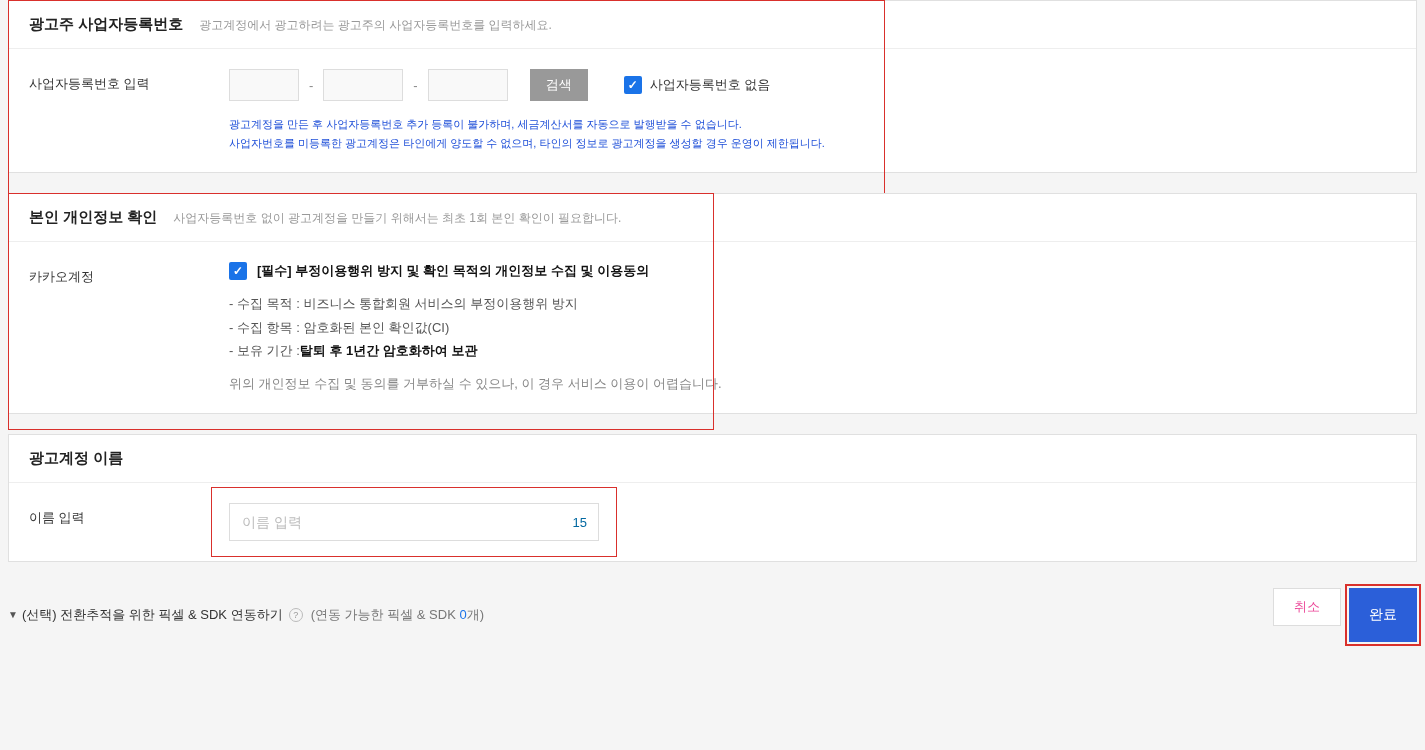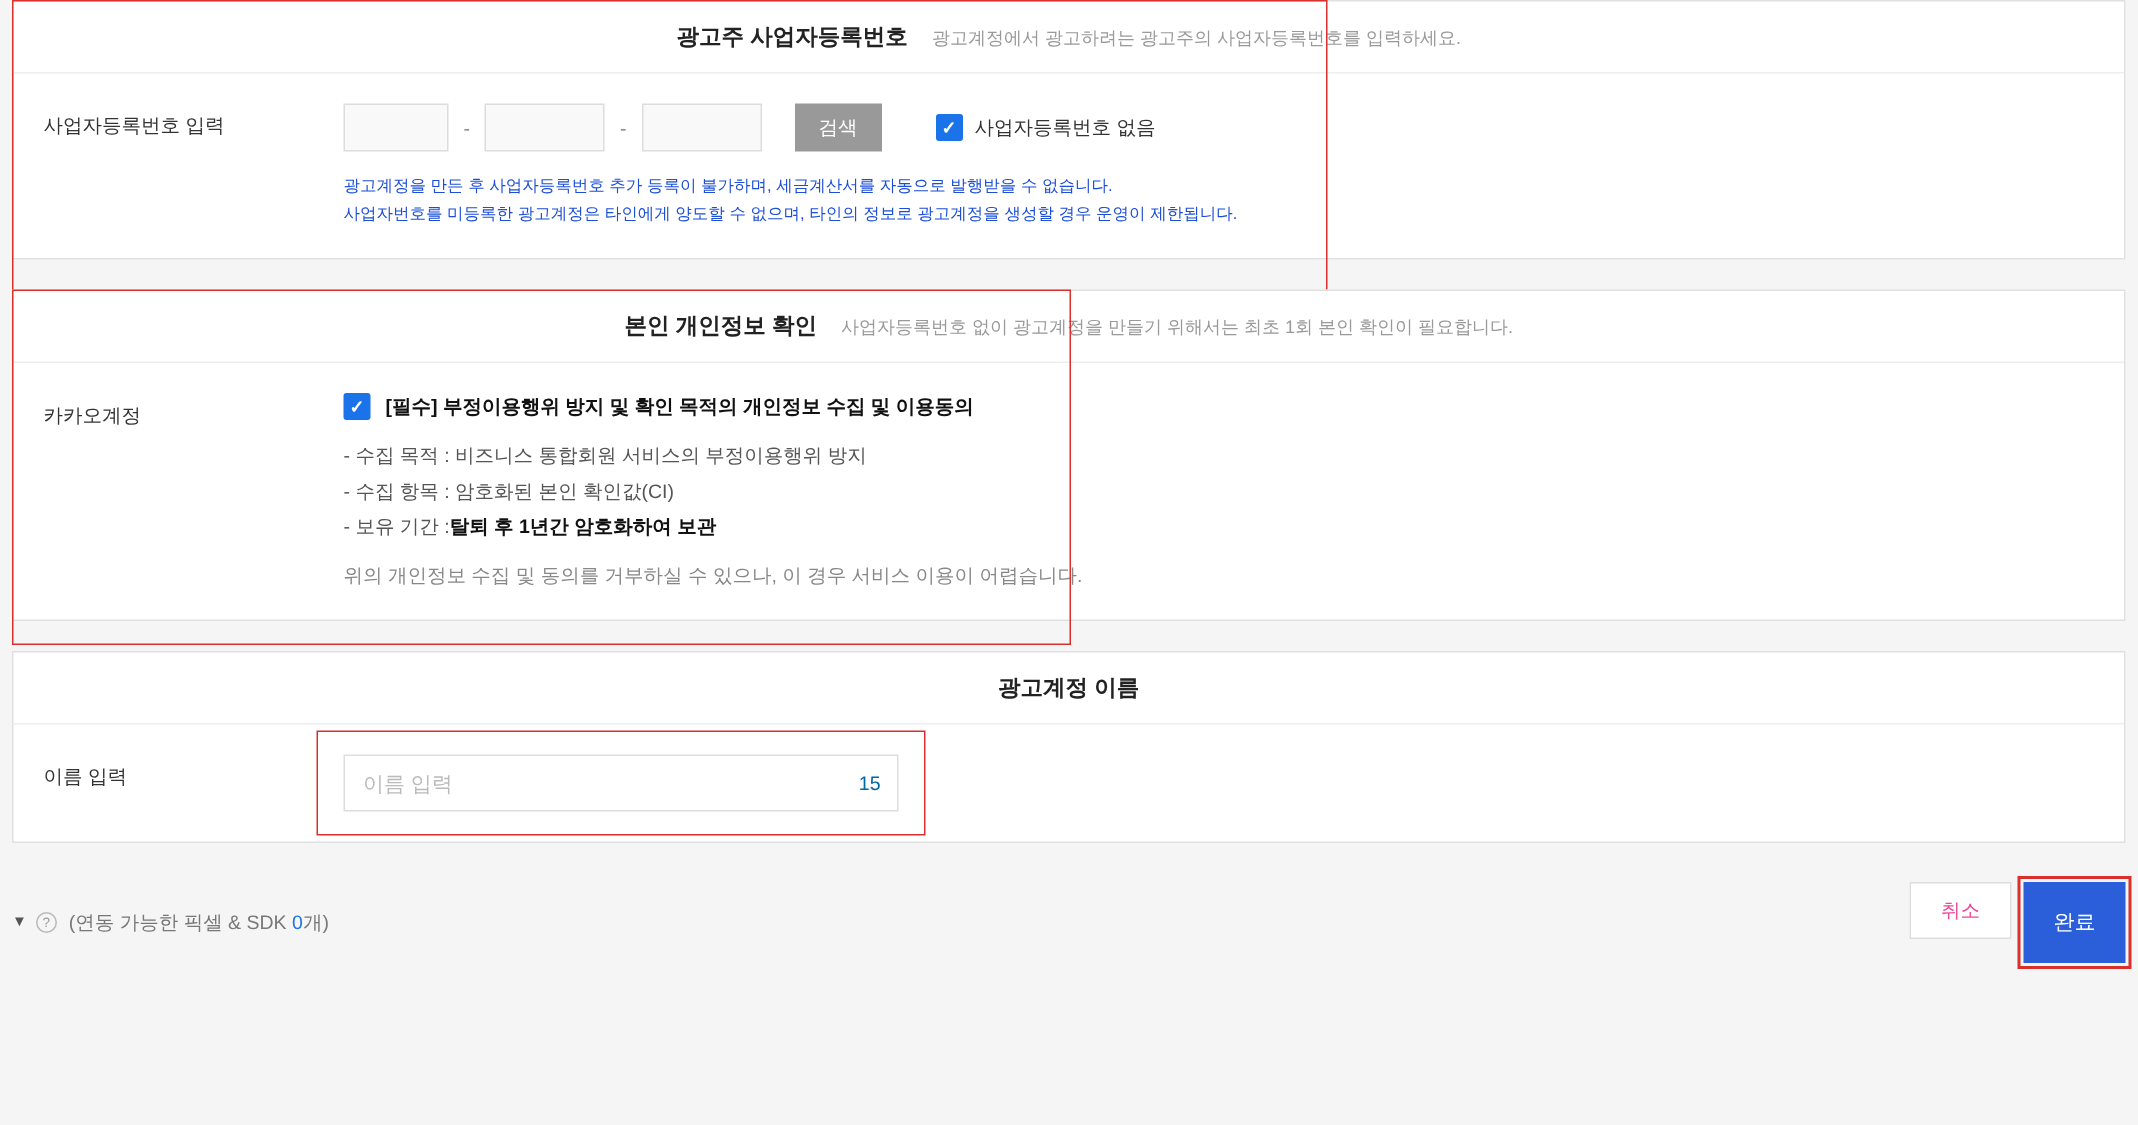--- a/index.html
+++ b/index.html
@@ -18,21 +18,20 @@
       background: #fff;
       border: 1px solid #e0e0e0;
       margin-bottom: 20px;
     }
     .card-header {
       padding: 14px 20px;
       border-bottom: 1px solid #eee;
       display: flex;
       align-items: baseline;
       gap: 16px;
-      justify-content: center;
     }
     .card-title {
       font-size: 15px;
       font-weight: bold;
       color: #222;
     }
     .card-subtitle {
       font-size: 12px;
       color: #999;
     }
@@ -344,20 +343,21 @@
           </div>
         </div>
       </div>
     </div>
   </div>
 </div>
 
 <div class="bottom-bar">
   <div class="expand-row">
     <span class="triangle">▼</span>
+    <span>(선택) 전환추적을 위한 픽셀 &amp; SDK 연동하기</span>
     <span class="q-icon">?</span>
     <span class="pixel-sub">
       <span>(연동 가능한 픽셀 &amp; SDK </span><span class="pixel-count">0</span><span>개)</span>
     </span>
   </div>
   <div class="action-buttons">
     <button class="btn-cancel">취소</button>
     <button class="btn-submit btn-highlight">완료</button>
   </div>
 </div>

